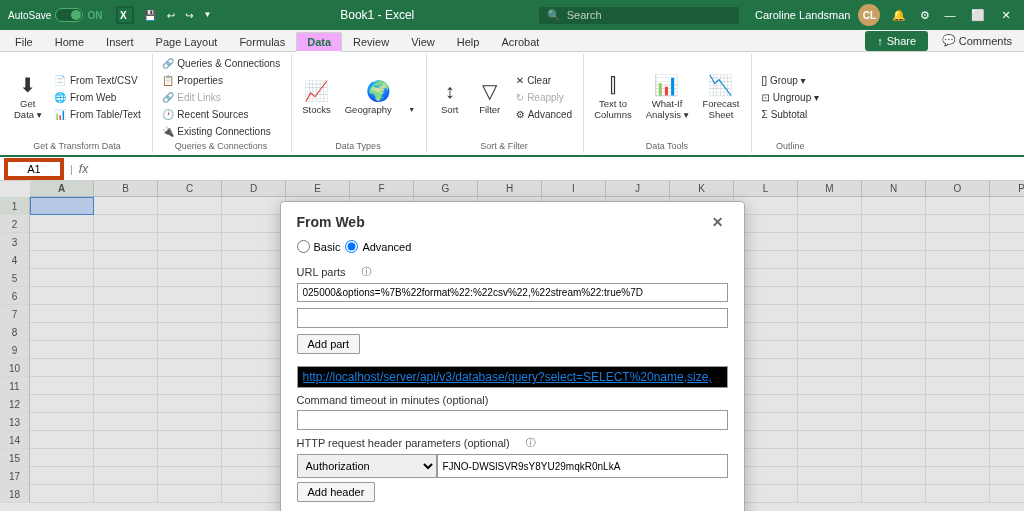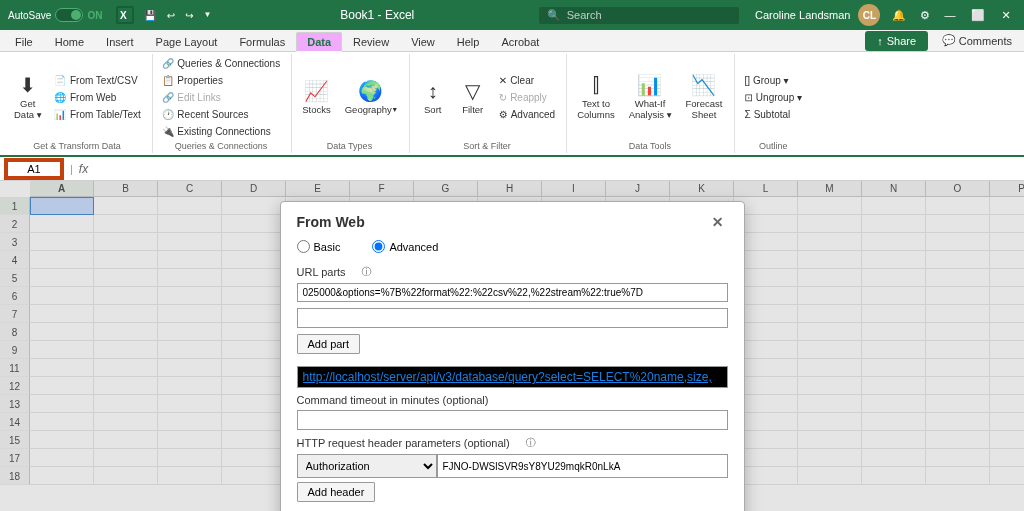--- a/index.html
+++ b/index.html
@@ -198,21 +198,21 @@
       color: #333;
     }
     .dialog-close {
       cursor: pointer;
       font-size: 14px;
       color: #666;
       width: 20px; height: 20px;
       display: flex; align-items: center; justify-content: center;
     }
     .dialog-body { padding: 0 16px 12px; }
-    .radio-group { display: flex; gap: 32px; margin-bottom: 12px; align-items: center; }
+    .radio-group { display: flex; gap: 5px; margin-bottom: 12px; align-items: center; }
     .radio-option { display: flex; align-items: center; gap: 4px; font-size: 11px; cursor: pointer; }
     .radio-option input { cursor: pointer; }
     .field-label { font-size: 11px; color: #333; margin-bottom: 4px; display: flex; align-items: center; gap: 16px; }
     .info-icon { color: #666; font-size: 10px; cursor: pointer; }
     .text-input {
       width: 100%;
       border: 1px solid #999;
       padding: 3px 5px;
       font-size: 11px;
       margin-bottom: 6px;
@@ -406,21 +406,21 @@
     </div>
 
     <div class="ribbon-group">
       <div class="ribbon-group-content">
         <div class="ribbon-btn">
           <div class="ribbon-btn-icon">📈</div>
           <div>Stocks</div>
         </div>
         <div class="ribbon-btn">
           <div class="ribbon-btn-icon">🌍</div>
-          <div style="display:flex;align-items:center;gap:1px;">
+          <div style="display:flex;align-items:center;gap:18px;">
             <span>Geography</span>
             <span style="font-size:8px;">▾</span>
           </div>
         </div>
       </div>
       <div class="ribbon-group-label">Data Types</div>
     </div>
 
     <div class="ribbon-group">
       <div class="ribbon-group-content">
@@ -684,20 +684,39 @@
           <div class="cell"></div>
           <div class="cell"></div>
           <div class="cell"></div>
           <div class="cell"></div>
           <div class="cell"></div>
           <div class="cell"></div>
           <div class="cell"></div>
           <div class="cell"></div>
         </div>
         <div class="row-container">
+          <div class="row-header">10</div>
+          <div class="cell"></div>
+          <div class="cell"></div>
+          <div class="cell"></div>
+          <div class="cell"></div>
+          <div class="cell"></div>
+          <div class="cell"></div>
+          <div class="cell"></div>
+          <div class="cell"></div>
+          <div class="cell"></div>
+          <div class="cell"></div>
+          <div class="cell"></div>
+          <div class="cell"></div>
+          <div class="cell"></div>
+          <div class="cell"></div>
+          <div class="cell"></div>
+          <div class="cell"></div>
+        </div>
+        <div class="row-container">
           <div class="row-header">11</div>
           <div class="cell"></div>
           <div class="cell"></div>
           <div class="cell"></div>
           <div class="cell"></div>
           <div class="cell"></div>
           <div class="cell"></div>
           <div class="cell"></div>
           <div class="cell"></div>
           <div class="cell"></div>

